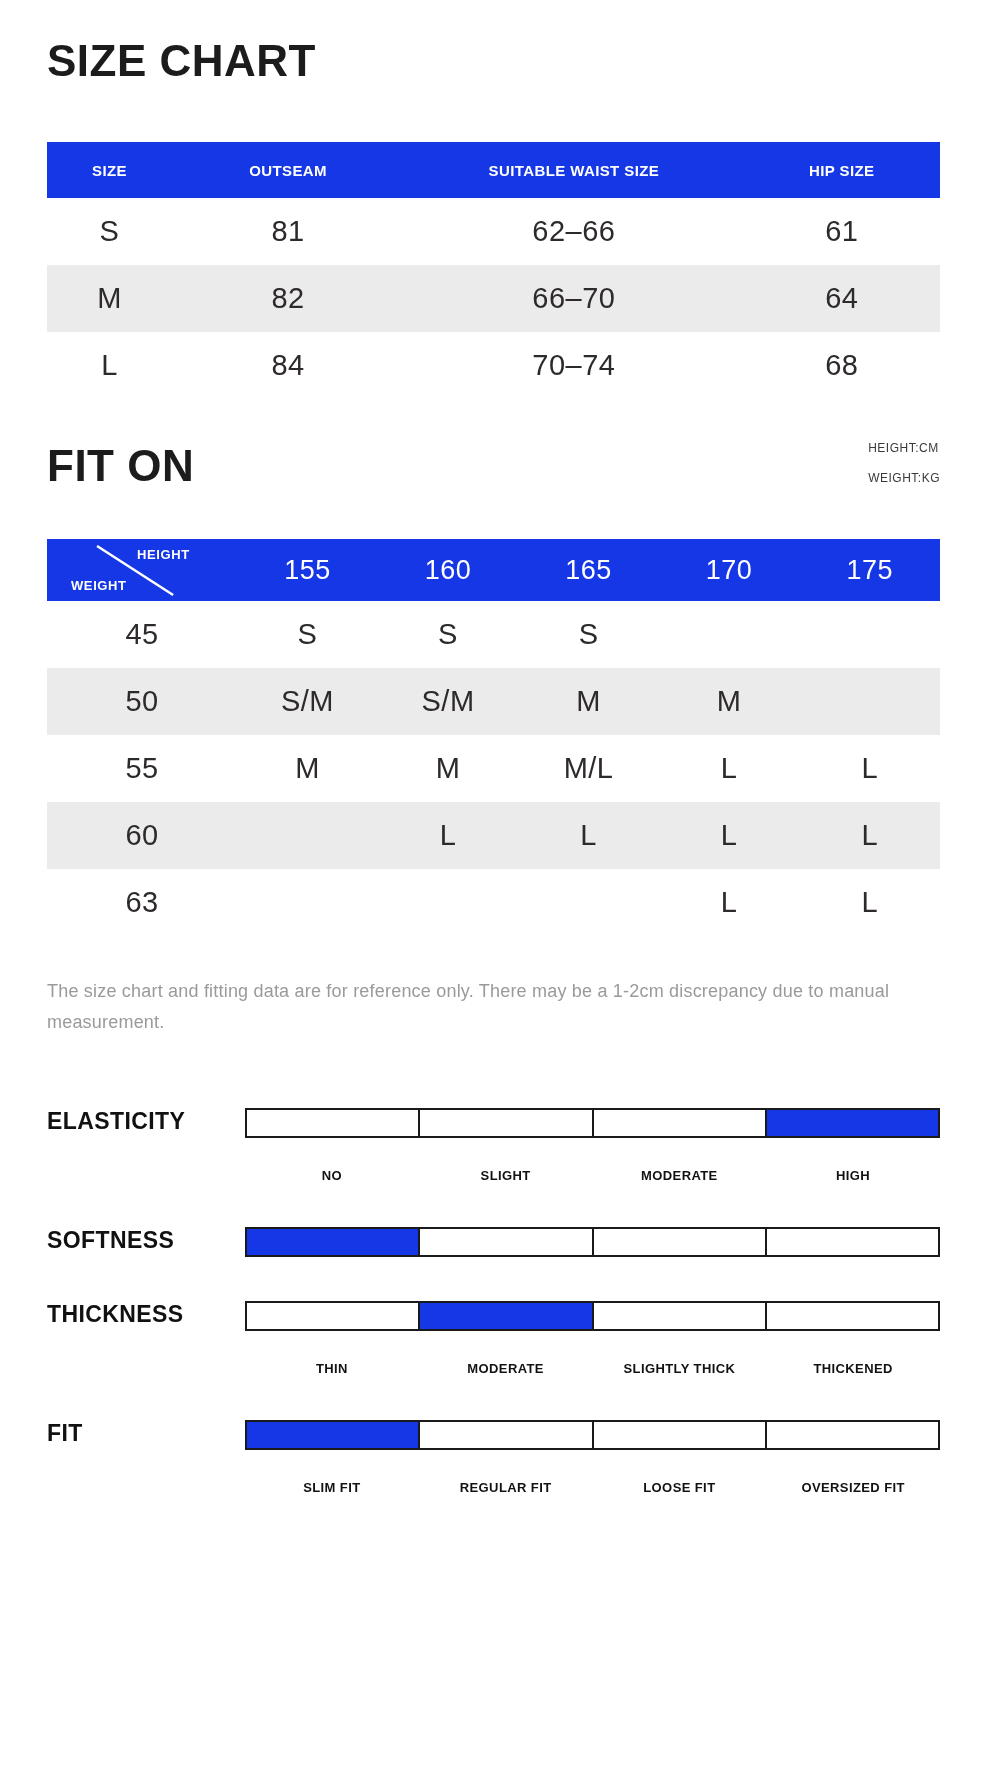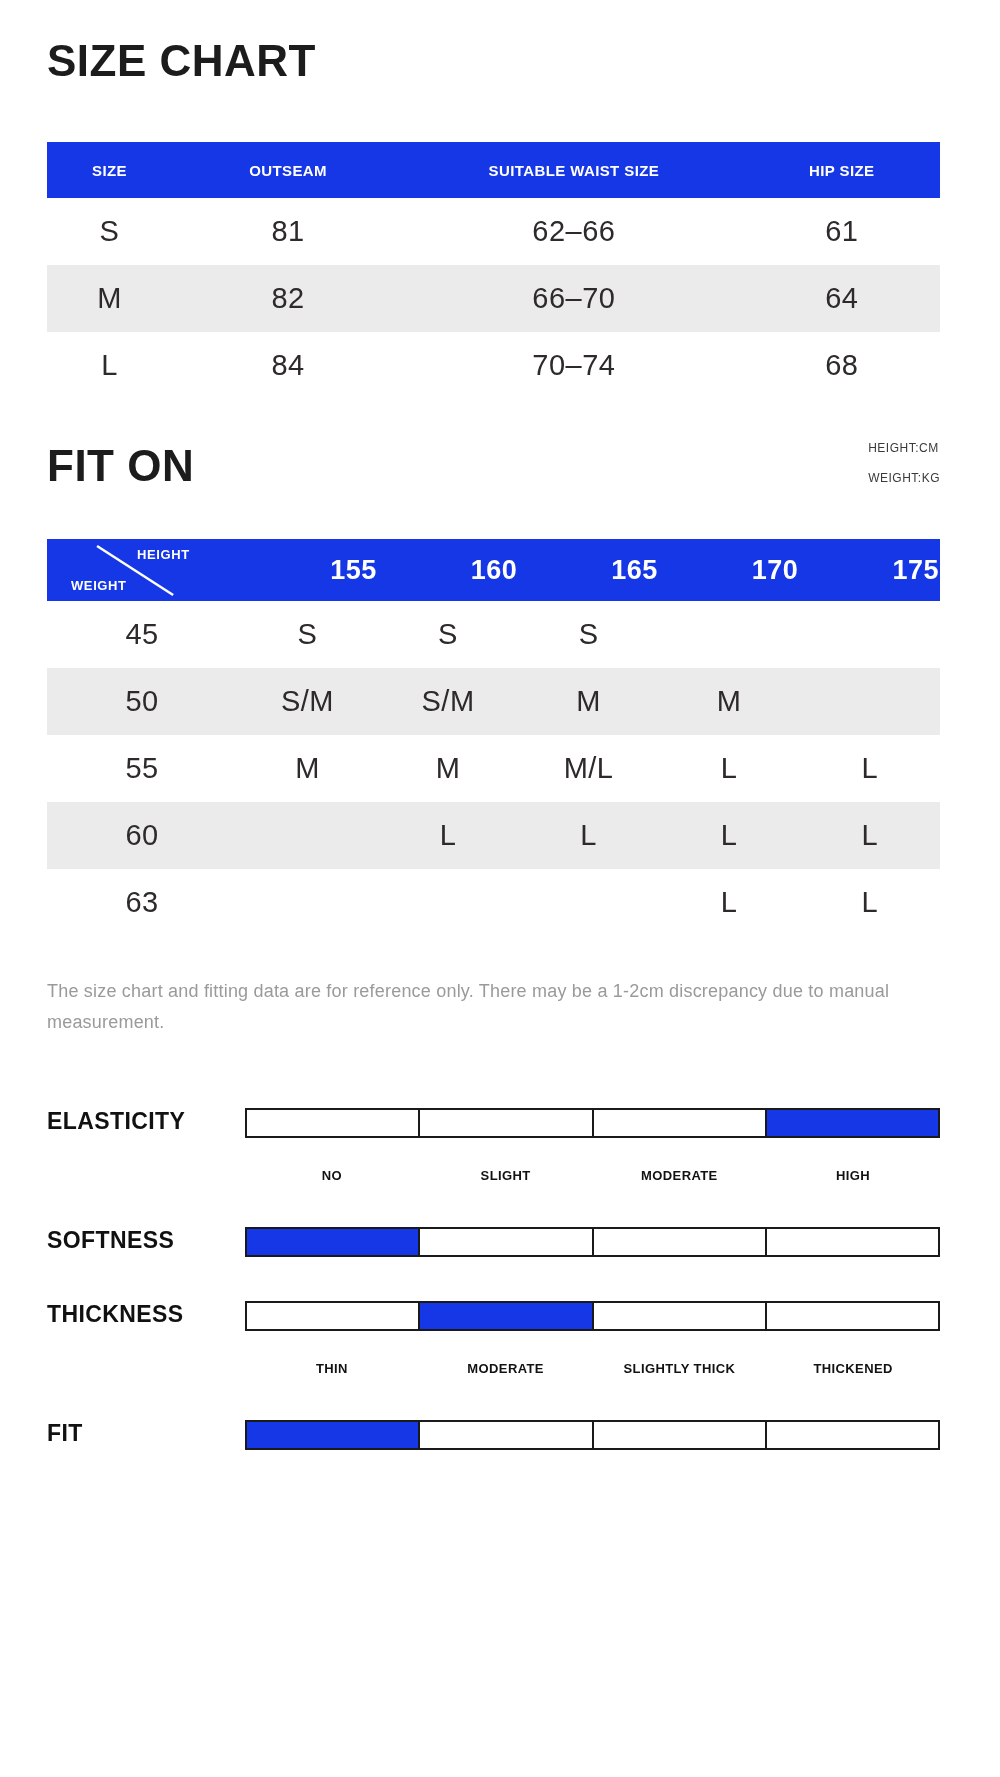--- a/index.html
+++ b/index.html
@@ -41,21 +41,21 @@
   }
   .units{
     font-size:12px;color:#3a3a3a;letter-spacing:.5px;font-weight:400;
     padding-bottom:4px;display:flex;gap:16px;flex-direction:column;
   }
 
   
   .fit-table{margin-top:50px;}
   .fit-table thead tr{height:62px;}
   .fit-table tbody tr{height:67px;}
-  .fit-table th.num{font-size:27px;font-weight:700;letter-spacing:.5px;text-align:right;}
+  .fit-table th.num{font-size:27px;font-weight:400;letter-spacing:.5px;}
   .fit-table col.w{width:21.3%;} .fit-table col.h{width:15.74%;}
   th.corner{position:relative;padding:0;}
   th.corner svg{position:absolute;left:0;top:0;width:100%;height:100%;}
   th.corner .ax{position:absolute;font-size:13px;font-weight:700;letter-spacing:.6px;}
   th.corner .ax.top{top:8px;left:90px;}
   th.corner .ax.bot{bottom:8px;left:24px;}
 
   
   .note{
     margin:40px 0 0 0;max-width:893px;
@@ -260,16 +260,22 @@
     <div class="scale-block">
       <div class="scale-row">
         <div class="scale-label">FIT</div>
         <div class="scale-bar">
           <div class="seg filled"></div>
           <div class="seg"></div>
           <div class="seg"></div>
           <div class="seg"></div>
         </div>
       </div>
+      <div class="scale-opts">
+        <span class="opt">SLIM FIT</span>
+        <span class="opt">REGULAR FIT</span>
+        <span class="opt">LOOSE FIT</span>
+        <span class="opt">OVERSIZED FIT</span>
+      </div>
     </div>
 
   </section>
 </div>
 
 </body></html>

